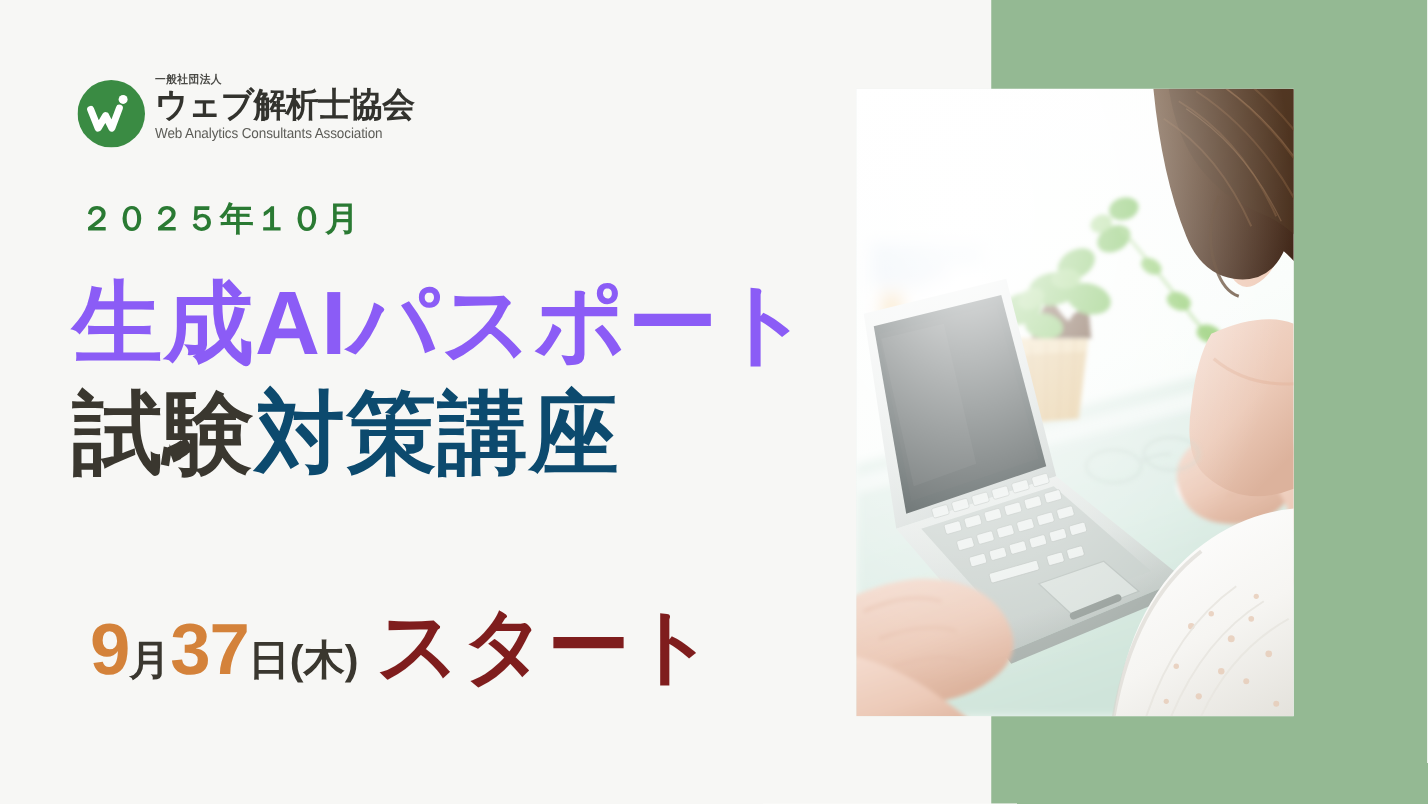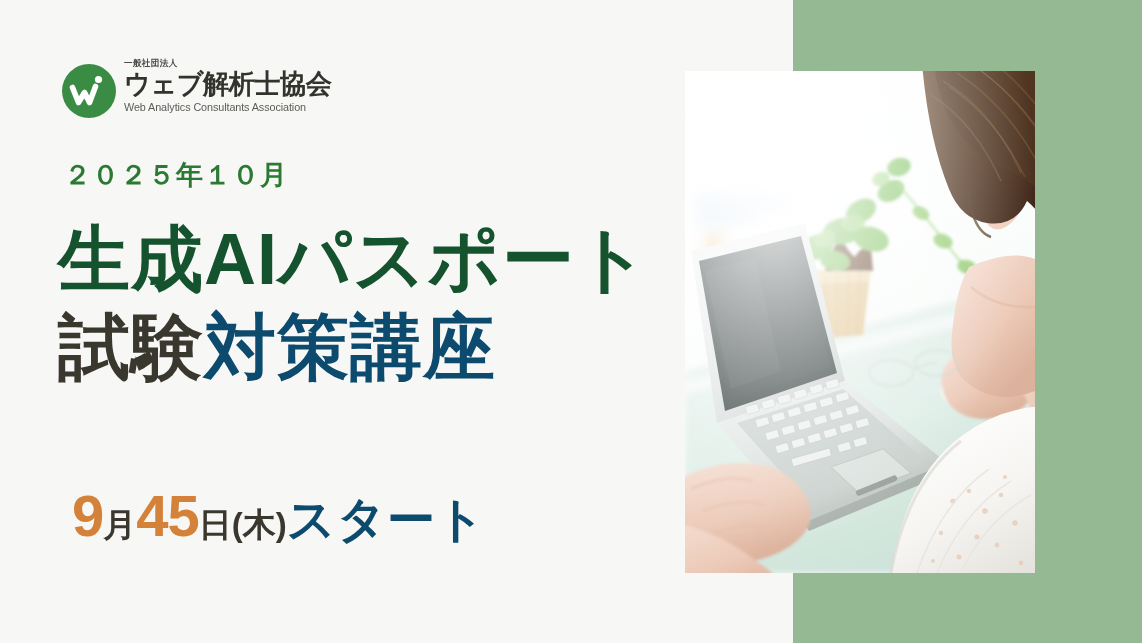--- a/index.html
+++ b/index.html
@@ -121,21 +121,21 @@
     white-space: nowrap;
     text-align: center;
   }
 
   .title-line1 {
     position: absolute;
     left: 58px;
     top: 216px;
     font-size: 72px;
     font-weight: 700;
-    color: #14532d;
+    color: #8b5cf6;
     letter-spacing: 1px;
     line-height: 86px;
     white-space: nowrap;
   }
   .title-line2 {
     position: absolute;
     left: 58px;
     top: 304px;
     font-size: 72px;
     font-weight: 700;
@@ -162,23 +162,24 @@
   }
   .startline .unit {
     font-size: 33px;
     color: #3a372f;
   }
   .startline .dow {
     font-size: 33px;
     color: #3a372f;
   }
   .startline .word {
-    font-size: 48px;
-    color: #0c4a6e;
+    font-size: 66px;
+    color: #7f1d1d;
     letter-spacing: 1px;
+    margin-left: 14px;
   }
 </style>
 </head>
 <body>
 
 <div class="banner">
 
   <div class="left-panel"></div>
 
   <div class="green-band"></div>
@@ -453,16 +454,16 @@
 
   <div class="date-eyebrow">２０２５年１０月</div>
 
   <div class="title-line1">生成AIパスポート</div>
 
   <div class="title-line2">
     <span>試験</span><span class="accent">対策講座</span>
   </div>
 
   <div class="startline">
-    <span class="num">9</span><span class="unit">月</span><span class="num">45</span><span class="unit">日</span><span class="dow">(木)</span><span class="word">スタート</span>
+    <span class="num">9</span><span class="unit">月</span><span class="num">37</span><span class="unit">日</span><span class="dow">(木)</span><span class="word">スタート</span>
   </div>
 
 </div>
 
 </body></html>

